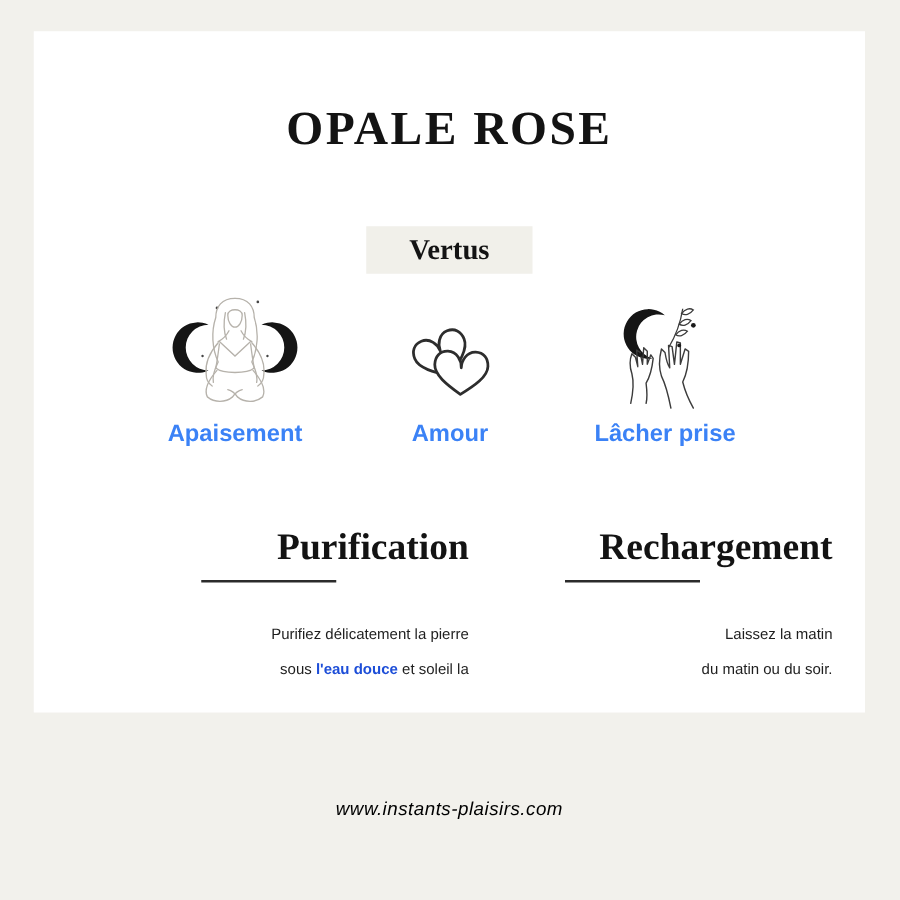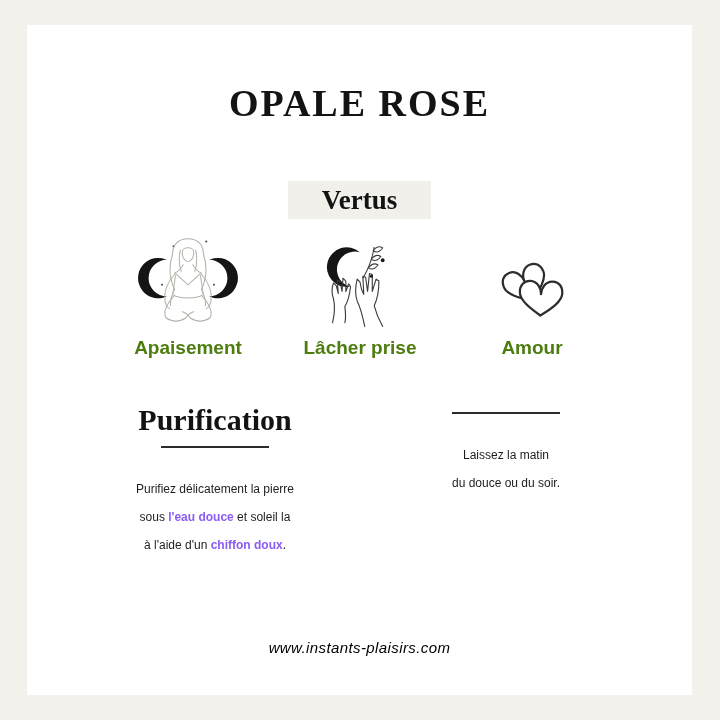--- a/index.html
+++ b/index.html
@@ -1,40 +1,40 @@
 <!DOCTYPE html>
 <html><head>
 <meta charset="utf-8">
 <style>
   html,body{margin:0;padding:0;background:#f2f1ec;}
   .canvas{position:relative;width:720px;height:720px;background:#f2f1ec;overflow:hidden;
           font-family:"Liberation Sans",sans-serif;color:#1c1c1c;}
-  .card{position:absolute;left:27px;top:25px;width:665px;height:670px;background:#ffffff;}
+  .card{position:absolute;left:27px;top:25px;width:665px;height:545px;background:#ffffff;}
 
   .title{position:absolute;top:58px;left:0;right:0;margin:0;text-align:center;
          font-family:"Liberation Serif",serif;font-weight:700;font-size:38px;
          letter-spacing:2px;color:#131313;line-height:40px;}
 
   .badge-wrap{position:absolute;top:156px;left:0;right:0;display:flex;justify-content:center;}
   .badge{background:#f1f0ea;padding:5px 34px;font-family:"Liberation Serif",serif;
-         font-weight:700;font-size:27px;color:#131313;line-height:28px;}
+         font-weight:700;font-size:23px;color:#131313;line-height:28px;}
 
   .virtues{position:absolute;top:205px;left:75px;display:flex;}
   .virtue{width:172px;display:flex;flex-direction:column;align-items:center;}
   .vicon{height:100px;display:flex;align-items:flex-end;justify-content:center;}
-  .vlabel{margin-top:7px;font-weight:700;font-size:19px;color:#4d7c0f;}
+  .vlabel{margin-top:7px;font-weight:700;font-size:19px;color:#3b82f6;}
 
-  .care{position:absolute;top:378px;width:320px;text-align:center;}
+  .care{position:absolute;top:396px;width:320px;text-align:right;}
   .care.purif{left:28px;}
   .care.rechg{left:319px;}
   .care h2{margin:0;font-family:"Liberation Serif",serif;font-weight:700;
            font-size:30px;color:#131313;line-height:34px;}
   .rule{width:108px;border:0;border-top:2px solid #2b2b2b;margin:9px auto 0;}
   .care .body{margin-top:27px;font-size:12px;line-height:28px;color:#1e1e1e;}
-  .care .body b{font-weight:700;color:#8b5cf6;}
+  .care .body b{font-weight:700;color:#1d4ed8;}
 
   .footer{position:absolute;top:612px;left:0;right:0;text-align:center;
           font-style:italic;font-size:15px;letter-spacing:.4px;color:#000000;line-height:22px;}
 
   svg{display:block;}
 </style>
 </head>
 <body>
 
 <div class="canvas">
@@ -74,68 +74,68 @@
               <path d="M 45 69 C 38 77 34 85 37 91 C 43 96 52 96 58 91 C 60 88 62 86 66 85"></path>
               <path d="M 75 69 C 82 77 86 85 83 91 C 77 96 68 96 62 91 C 60 88 58 86 54 85"></path>
             </g>
           </svg>
         </div>
         <div class="vlabel">Apaisement</div>
       </div>
 
       <div class="virtue">
         <div class="vicon">
+          <svg viewBox="0 0 90 80" width="84" height="74" aria-hidden="true" style="margin-bottom:8px;">
+            <g fill="none" stroke="#2d2d2d" stroke-width="2.4" stroke-linejoin="round">
+              <path transform="translate(34,29) rotate(-22)" d="M0 7 C0 1 -4 -7 -12 -7 C-19 -7 -23 -2 -23 5 C-23 14 -12 22 0 30 C12 22 23 14 23 5 C23 -2 19 -7 12 -7 C4 -7 0 1 0 7 Z"></path>
+              <path transform="translate(55,43) rotate(2)" fill="#ffffff" d="M0 7 C0 1 -4 -7 -12 -7 C-19 -7 -23 -2 -23 5 C-23 14 -12 22 0 30 C12 22 23 14 23 5 C23 -2 19 -7 12 -7 C4 -7 0 1 0 7 Z"></path>
+            </g>
+          </svg>
+        </div>
+        <div class="vlabel">Amour</div>
+      </div>
+
+      <div class="virtue">
+        <div class="vicon">
           <svg viewBox="0 0 110 100" width="104" height="96" aria-hidden="true">
             <g stroke="#3c3c3c" stroke-width="1.1" fill="none">
               <path d="M 58 46 C 64 36 68 26 70 13"></path>
               <path d="M 69 17 C 72 13 76 12 79 14 C 76 18 72 19 69 17 Z"></path>
               <path d="M 67 26 C 70 22 74 21 77 23 C 74 27 70 28 67 26 Z"></path>
               <path d="M 64 35 C 67 31 71 30 74 32 C 71 36 67 37 64 35 Z"></path>
             </g>
             <circle cx="79" cy="27" r="2" fill="#1a1a1a"></circle>
             <path transform="translate(40,34) rotate(16)" d="M 10 -19 A 21 21 0 1 0 10 19 A 18 18 0 0 1 10 -19 Z" fill="#151515"></path>
             <g stroke="#3c3c3c" stroke-width="1.2" fill="none" stroke-linecap="round" stroke-linejoin="round">
               <path d="M 26 93 C 28 84 29 76 27 68 C 25 62 25 56 27 51 L 30 54 L 32 62 L 31 48 L 34 50 L 36 60 L 37 46 L 40 49 L 40 60 L 43 52 L 45 55 C 44 64 42 71 39 76 C 40 84 40 89 39 93"></path>
               <path d="M 60 97 C 58 87 56 78 52 70 C 50 64 50 55 52 47 L 55 50 C 56 56 57 60 59 63 L 58 44 L 61 45 L 63 60 L 65 41 L 68 42 L 68 60 L 72 47 L 75 49 C 75 60 73 69 70 75 C 72 83 75 90 79 97"></path>
             </g>
             <circle cx="34" cy="52" r="1.6" fill="#1a1a1a"></circle>
             <circle cx="67" cy="44" r="1.6" fill="#1a1a1a"></circle>
           </svg>
         </div>
         <div class="vlabel">Lâcher prise</div>
       </div>
 
-      <div class="virtue">
-        <div class="vicon">
-          <svg viewBox="0 0 90 80" width="84" height="74" aria-hidden="true" style="margin-bottom:8px;">
-            <g fill="none" stroke="#2d2d2d" stroke-width="2.4" stroke-linejoin="round">
-              <path transform="translate(34,29) rotate(-22)" d="M0 7 C0 1 -4 -7 -12 -7 C-19 -7 -23 -2 -23 5 C-23 14 -12 22 0 30 C12 22 23 14 23 5 C23 -2 19 -7 12 -7 C4 -7 0 1 0 7 Z"></path>
-              <path transform="translate(55,43) rotate(2)" fill="#ffffff" d="M0 7 C0 1 -4 -7 -12 -7 C-19 -7 -23 -2 -23 5 C-23 14 -12 22 0 30 C12 22 23 14 23 5 C23 -2 19 -7 12 -7 C4 -7 0 1 0 7 Z"></path>
-            </g>
-          </svg>
-        </div>
-        <div class="vlabel">Amour</div>
-      </div>
-
     </div>
 
     <section class="care purif">
       <h2>Purification</h2>
       <div class="rule"></div>
       <div class="body">
         <div><span>Purifiez délicatement la pierre</span></div>
         <div><span>sous </span><b>l'eau douce</b><span> et soleil la</span></div>
-        <div><span>à l'aide d'un </span><b>chiffon doux</b><span>.</span></div>
       </div>
     </section>
 
     <section class="care rechg">
+      <h2>Rechargement</h2>
       <div class="rule"></div>
       <div class="body">
         <div><span>Laissez la matin</span></div>
-        <div><span>du douce ou du soir.</span></div>
+        <div><span>du matin ou du soir.</span></div>
       </div>
     </section>
 
     <div class="footer">www.instants-plaisirs.com</div>
 
   </div>
 </div>
 
 </body></html>

